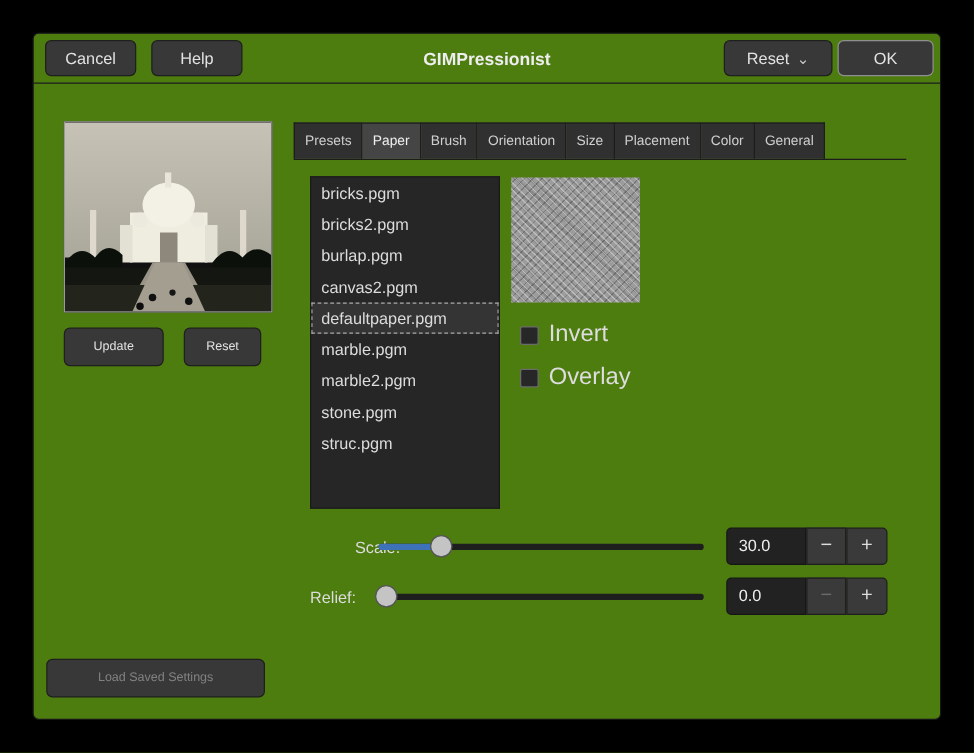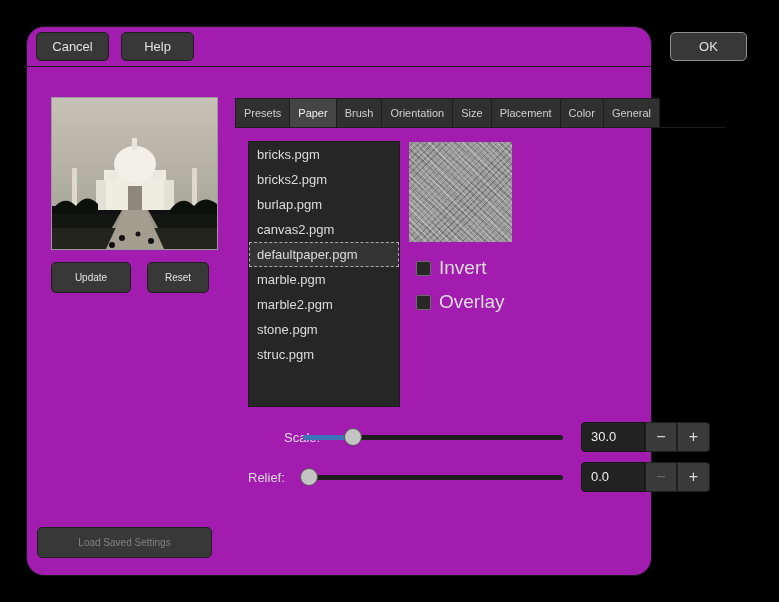--- a/index.html
+++ b/index.html
@@ -1,19 +1,19 @@
 <!DOCTYPE html>
 <html><head>
 <meta charset="utf-8">
 <style>
   * { margin:0; padding:0; box-sizing:border-box; }
   html,body { width:779px; height:602px; background:#000; overflow:hidden;
               font-family:"Liberation Sans", sans-serif; }
-  .dialog { position:absolute; left:26px; top:26px; width:626px; height:550px;
-            background:#a21caf; border:1px solid #171717; border-radius:18px; color:#ddd; }
+  .dialog { position:absolute; left:26px; top:26px; width:727px; height:550px;
+            background:#4d7c0f; border:1px solid #171717; border-radius:5px; color:#ddd; }
 
   
   .hdr { position:absolute; left:0; top:0; width:100%; height:40px;
          border-bottom:1px solid #1d1d1d; }
   .btn { position:absolute; height:29px; background:#383838; border:1px solid #1f1f1f;
          border-radius:5px; color:#e2e2e2; font-size:13px; text-align:center;
          line-height:27px; cursor:default; }
   .btn.ok { border-color:#8f8f8f; }
   .title { position:absolute; left:0; right:0; top:12px; text-align:center;
            font-size:14px; font-weight:bold; color:#eee; }
@@ -67,20 +67,24 @@
   .btn-wide.disabled { color:#828282; }
 </style>
 </head>
 <body>
 
 <div class="dialog">
 
   <div class="hdr">
     <div class="btn" style="left:9px; top:5px; width:73px;">Cancel</div>
     <div class="btn" style="left:94px; top:5px; width:73px;">Help</div>
+    <div class="title">GIMPressionist</div>
+    <div class="btn" style="left:552px; top:5px; width:87px;">
+      <span>Reset</span><span class="chev">⌄</span>
+    </div>
     <div class="btn ok" style="left:643px; top:5px; width:77px;">OK</div>
   </div>
 
   <div class="preview-frame">
     <svg viewBox="0 0 165 151" preserveAspectRatio="none">
       <defs>
         <linearGradient id="sky" x1="0" y1="0" x2="0" y2="1">
           <stop offset="0" stop-color="#c6c2b6"></stop>
           <stop offset="1" stop-color="#aba89c"></stop>
         </linearGradient>

